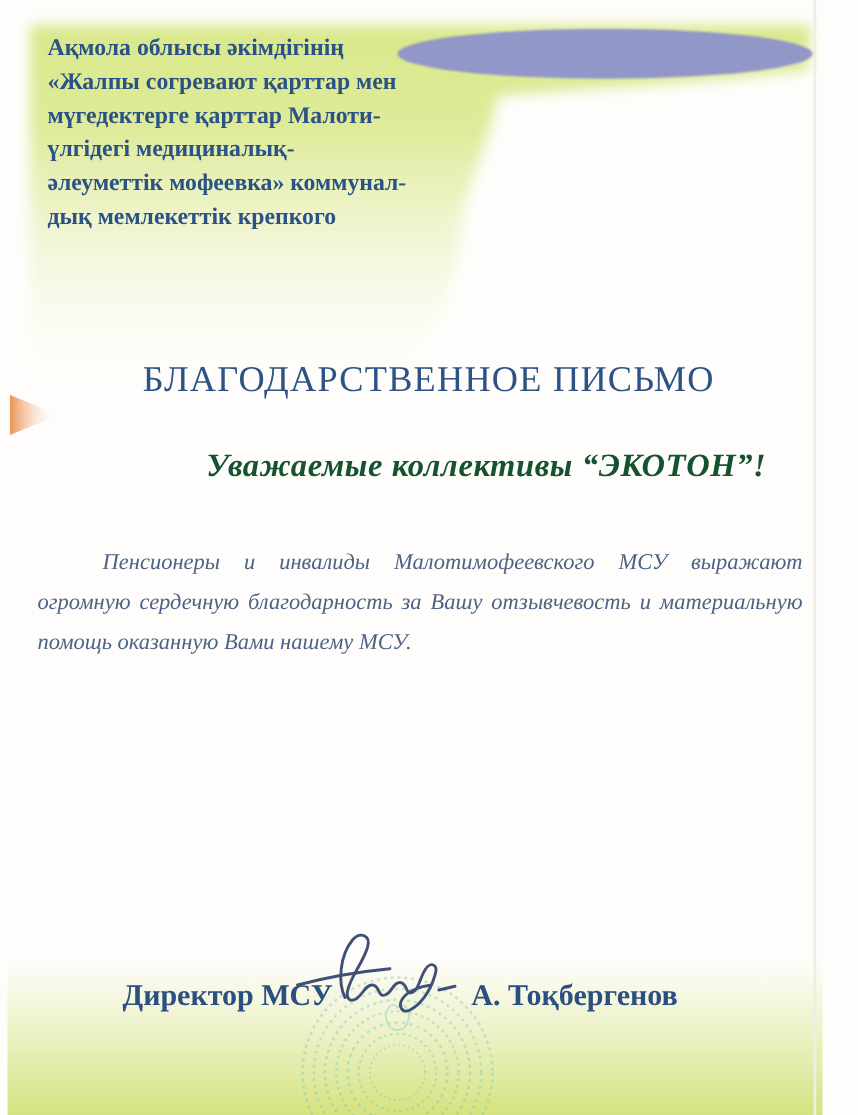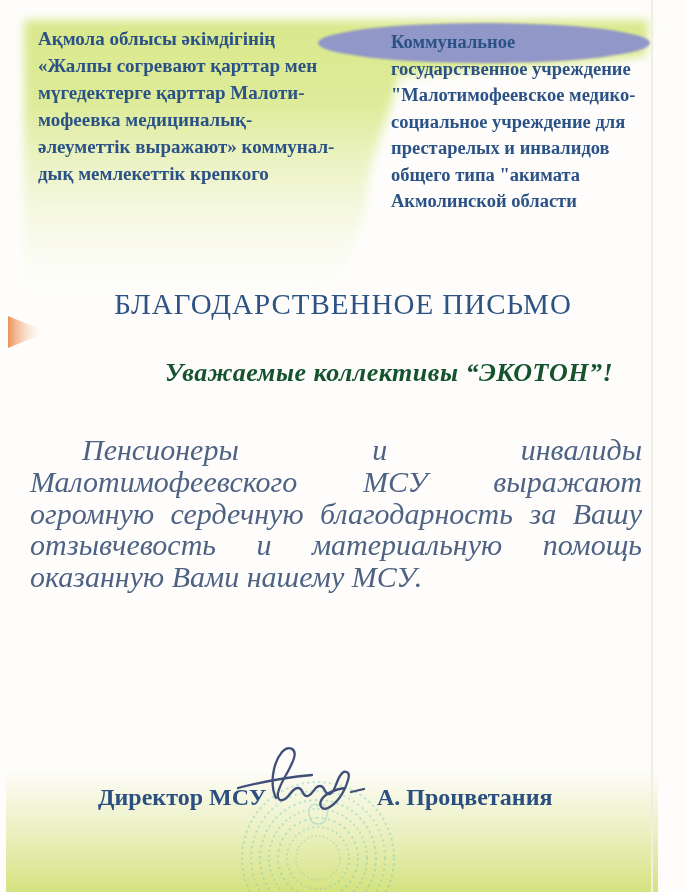--- a/index.html
+++ b/index.html
@@ -29,21 +29,21 @@
   }
   .salutation {
     position:absolute; left:0; top:358px; width:100%;
     text-align:center;
     font-size:26px; font-weight:700; font-style:italic; letter-spacing:0.5px;
     color:#14532d;
     padding-left:46px;
   }
   .body-text {
     position:absolute; left:30px; top:434px; width:612px;
-    font-size:30px; font-style:italic;
+    font-size:18px; font-style:italic;
     line-height:31.8px;
     color:#4e6384;
     text-align:justify;
   }
   .body-text p { margin:0; text-indent:52px; }
 
   .sig-role {
     position:absolute; left:58px; top:784px;
     font-size:24px; font-weight:700; color:#2b4f80; white-space:nowrap;margin-left:40px;
   }
@@ -105,34 +105,25 @@
       <path d="M 310 818 C 306 808 314 800 318 806 C 322 800 330 808 326 818 C 324 826 312 826 310 818 Z" stroke-width="1.5"></path>
     </g>
 
     <rect x="651" y="0" width="1.5" height="892" fill="#efece4"></rect>
   </svg>
 
   <div class="org-block org-left">
     <div class="org-line">Ақмола облысы әкімдігінің</div>
     <div class="org-line">«Жалпы согревают қарттар мен</div>
     <div class="org-line">мүгедектерге қарттар Малоти-</div>
-    <div class="org-line">мофеевка медициналық-</div>
-    <div class="org-line">әлеуметтік выражают» коммунал-</div>
+    <div class="org-line">үлгідегі медициналық-</div>
+    <div class="org-line">әлеуметтік мофеевка» коммунал-</div>
     <div class="org-line">дық мемлекеттік крепкого</div>
   </div>
 
-  <div class="org-block org-right">
-    <div class="org-line">Коммунальное</div>
-    <div class="org-line">государственное учреждение</div>
-    <div class="org-line">"Малотимофеевское медико-</div>
-    <div class="org-line">социальное учреждение для</div>
-    <div class="org-line">престарелых и инвалидов</div>
-    <div class="org-line">общего типа "акимата</div>
-    <div class="org-line">Акмолинской  области</div>
-  </div>
 
   <div class="doc-title">БЛАГОДАРСТВЕННОЕ ПИСЬМО</div>
 
   <div class="salutation">Уважаемые коллективы “ЭКОТОН”!</div>
 
   <div class="body-text">
     <p>Пенсионеры и инвалиды Малотимофеевского МСУ выражают огромную сердечную благодарность за Вашу отзывчевость  и материальную помощь оказанную Вами нашему МСУ.</p>
   </div>
 
   <div class="sig-role">Директор МСУ</div>
@@ -142,16 +133,16 @@
       <path d="M 6 52 C 25 47 48 42 80 39"></path>
       <path d="M 44 62 C 38 50 40 28 50 16 C 56 9 65 12 62 22 C 58 35 48 46 46 57
                C 45 63 48 66 53 63 C 59 59 60 52 66 52 C 72 52 70 62 76 60
                C 82 58 82 50 88 50 C 94 50 92 60 98 58
                C 103 56 104 46 108 40 C 112 33 119 35 116 44
                C 112 58 104 68 96 72 C 90 75 86 69 90 63 C 94 57 104 53 113 52"></path>
       <path d="M 119 56 L 132 53"></path>
     </g>
   </svg>
 
-  <div class="sig-name">А. Процветания</div>
+  <div class="sig-name">А. Тоқбергенов</div>
 
   <div class="edge-line"></div>
 </div>
 
 </body></html>

